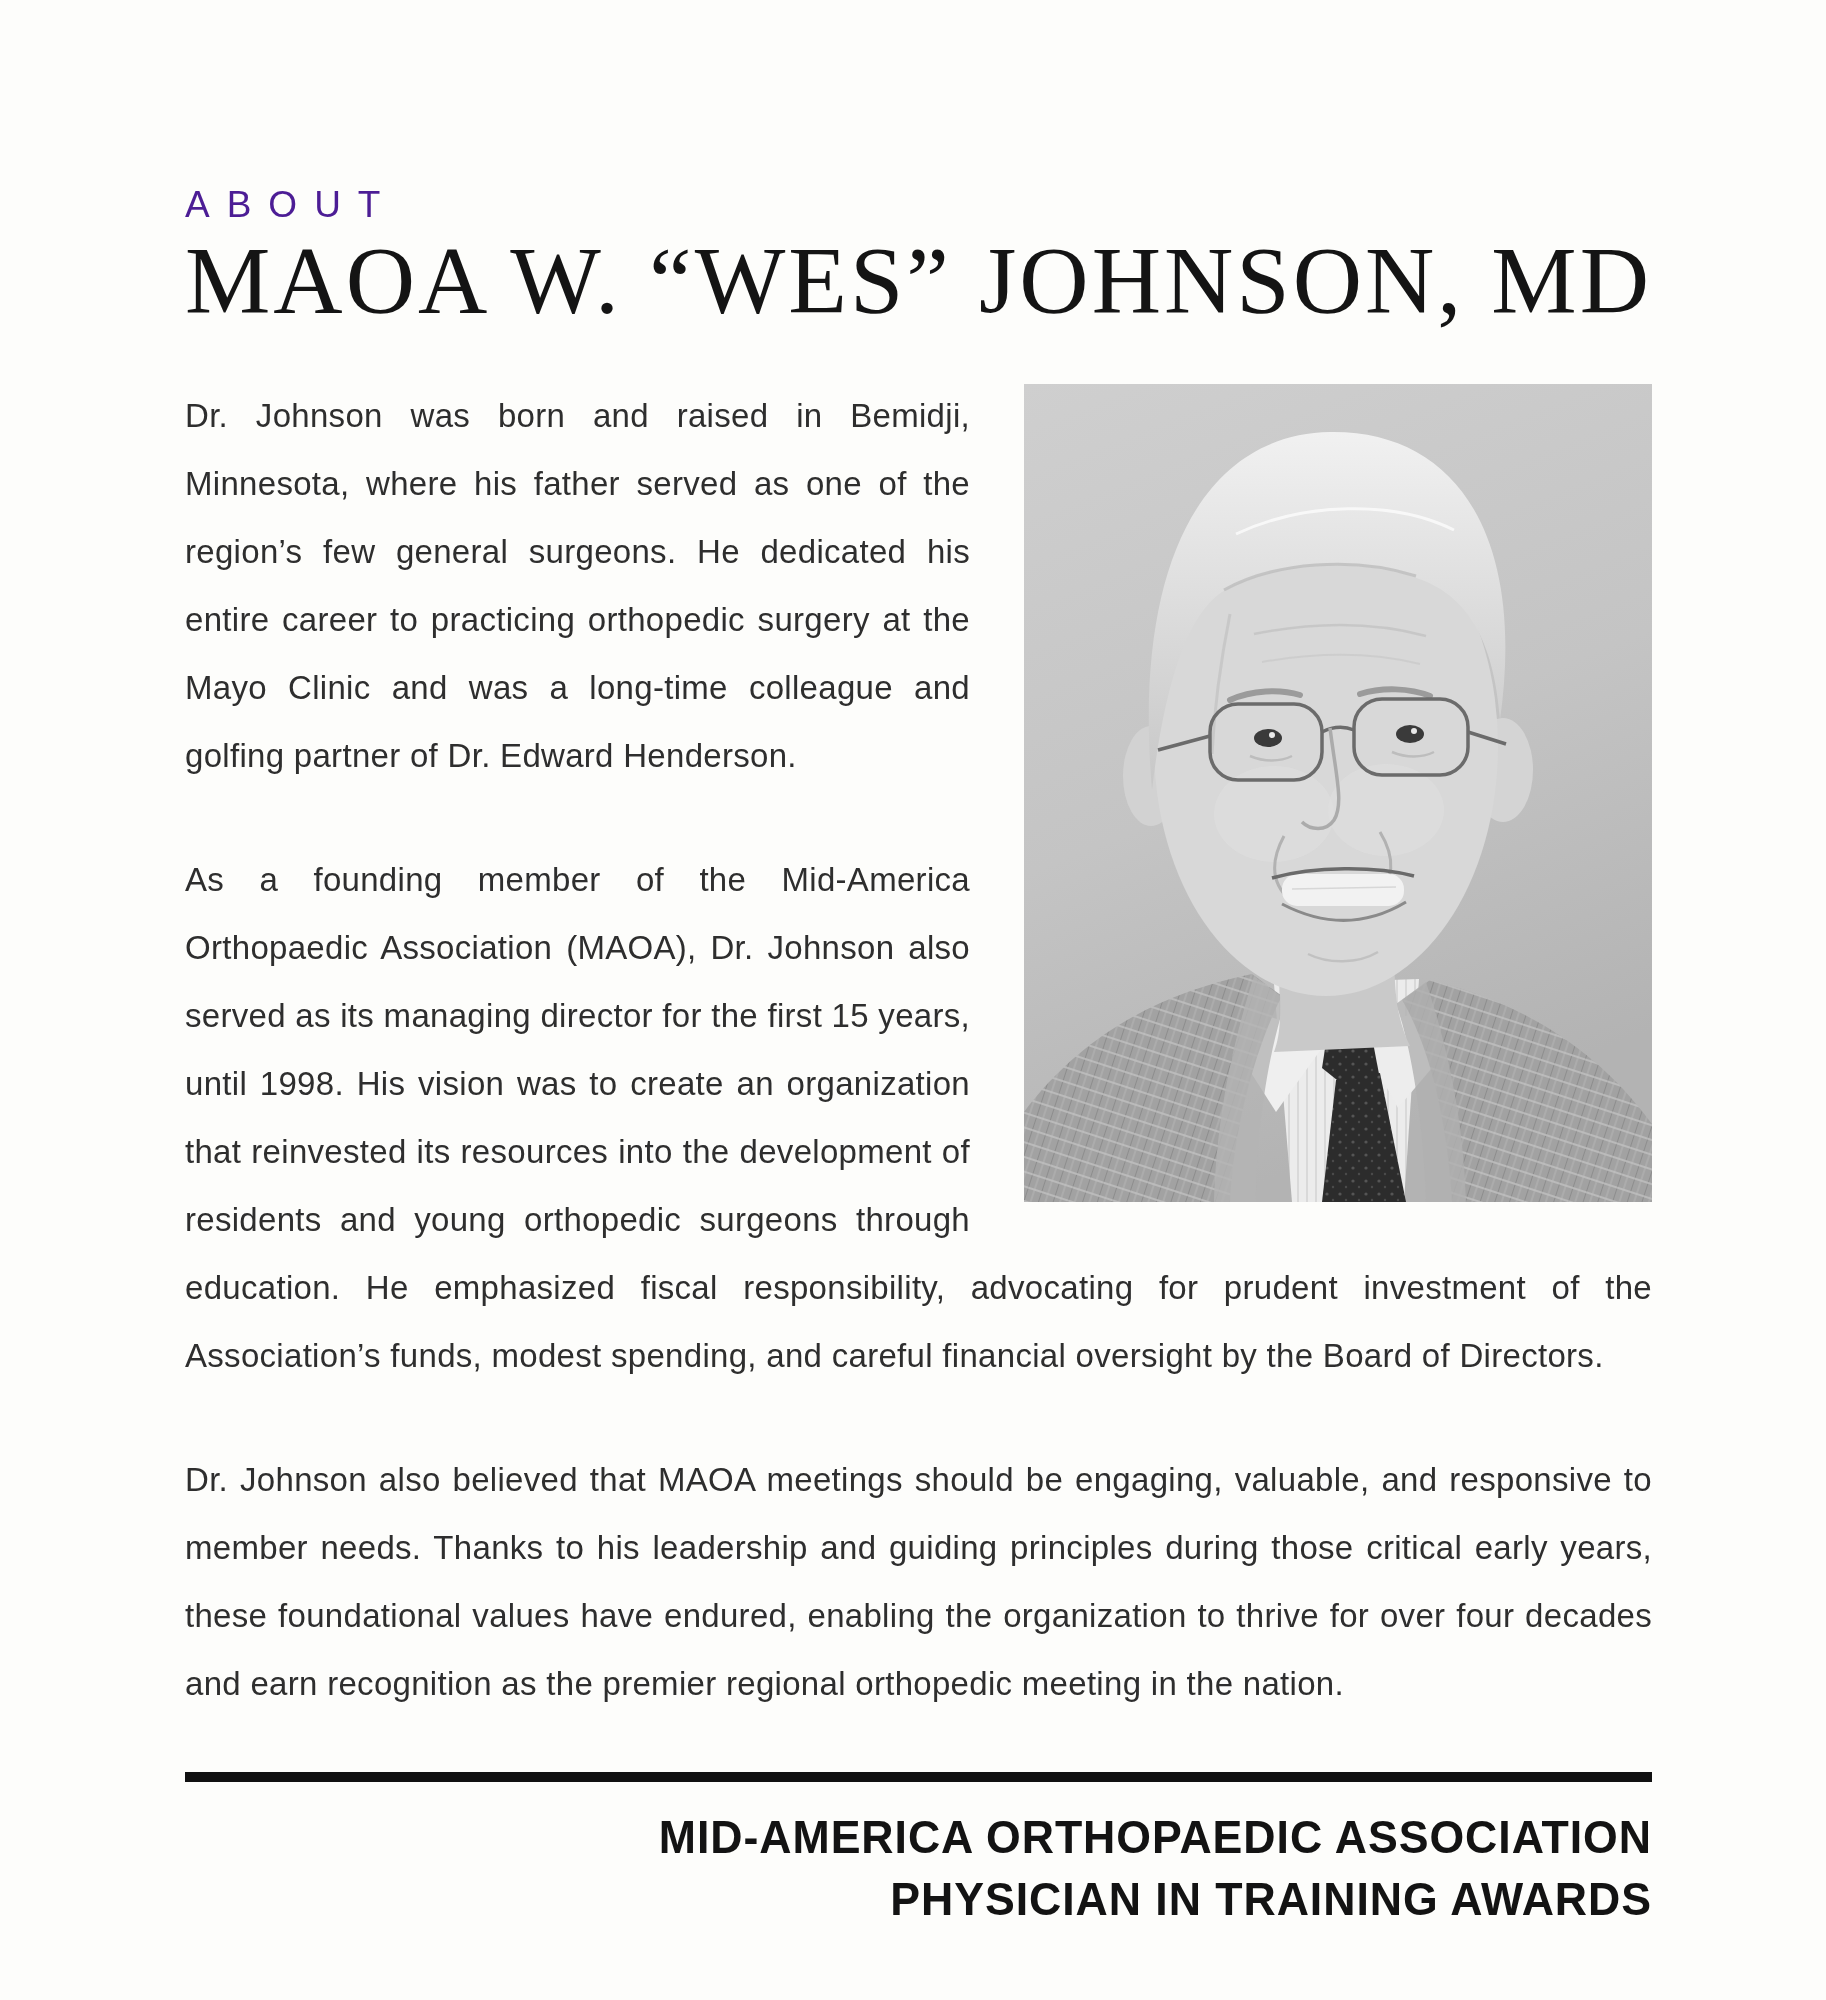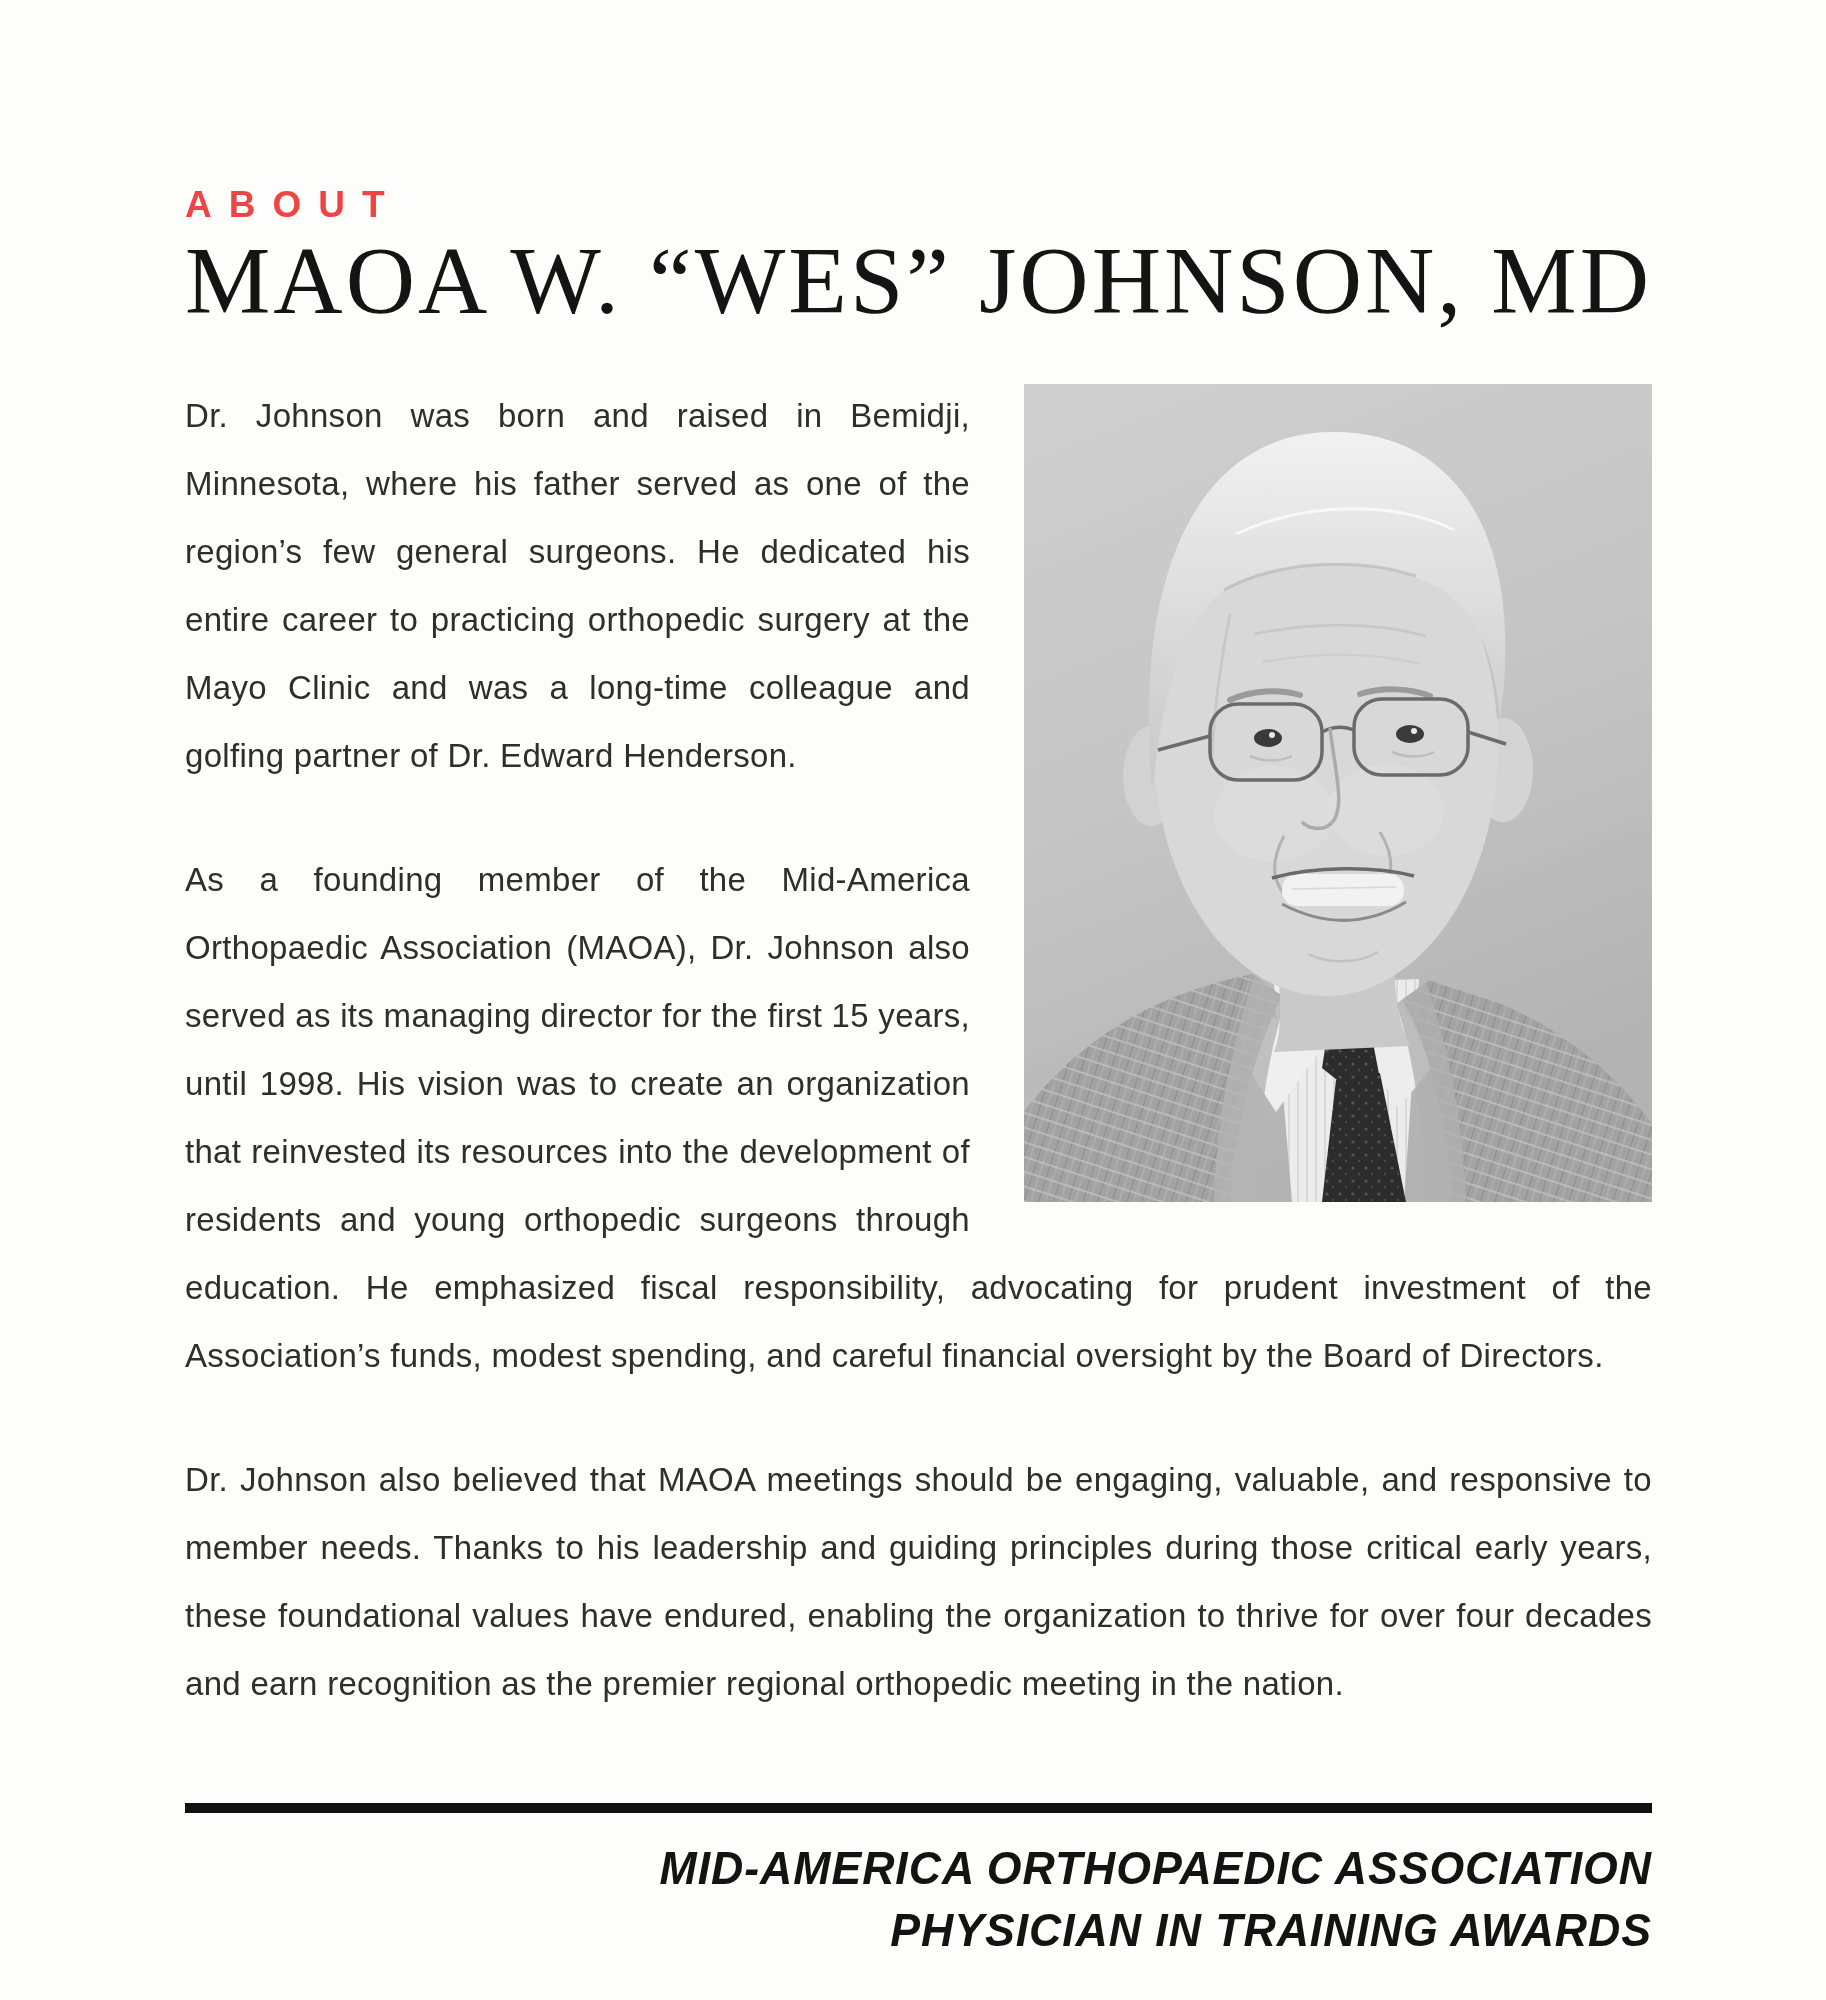--- a/index.html
+++ b/index.html
@@ -3,41 +3,41 @@
 <meta charset="utf-8">
 <style>
   html,body{margin:0;padding:0;background:#ffffff;}
   .page{
     width:1826px;height:2000px;position:relative;overflow:hidden;
     background:#fdfdfb;color:#2e2e2e;
     font-family:"Liberation Sans",sans-serif;
   }
   .content{padding:183px 174px 0 185px;}
   .eyebrow{
-    font-size:37px;font-weight:700;letter-spacing:17px;line-height:44px;
-    color:#ef4444;
+    font-size:37px;font-weight:400;letter-spacing:17px;line-height:44px;
+    color:#4c1d95;
   }
   .title{
     font-family:"Liberation Serif",serif;font-weight:400;
     font-size:96px;line-height:104px;letter-spacing:3px;margin-top:2px;
     color:#141414;white-space:nowrap;
   }
   .body{
     margin-top:49px;
     font-size:33px;line-height:68px;font-weight:300;letter-spacing:.3px;
     color:#2e2e2e;text-align:justify;
   }
   .body p{margin:0 0 56px 0;}
   .body p:last-child{margin-bottom:0;}
   figure.photo{
     float:right;width:628px;height:818px;margin:2px 0 48px 54px;padding:0;
     background:#c6c6c6;
   }
   figure.photo svg{display:block;width:628px;height:818px;}
-  .footer{margin-top:85px;font-style:italic;}
+  .footer{margin-top:54px;}
   .footer-rule{height:10px;background:#111111;}
   .footer-text{
     margin-top:24px;text-align:right;
     font-size:47px;line-height:62px;font-weight:700;letter-spacing:1px;
     color:#131313;transform:scaleX(.95);transform-origin:right center;
   }
 </style>
 </head>
 <body>
 

